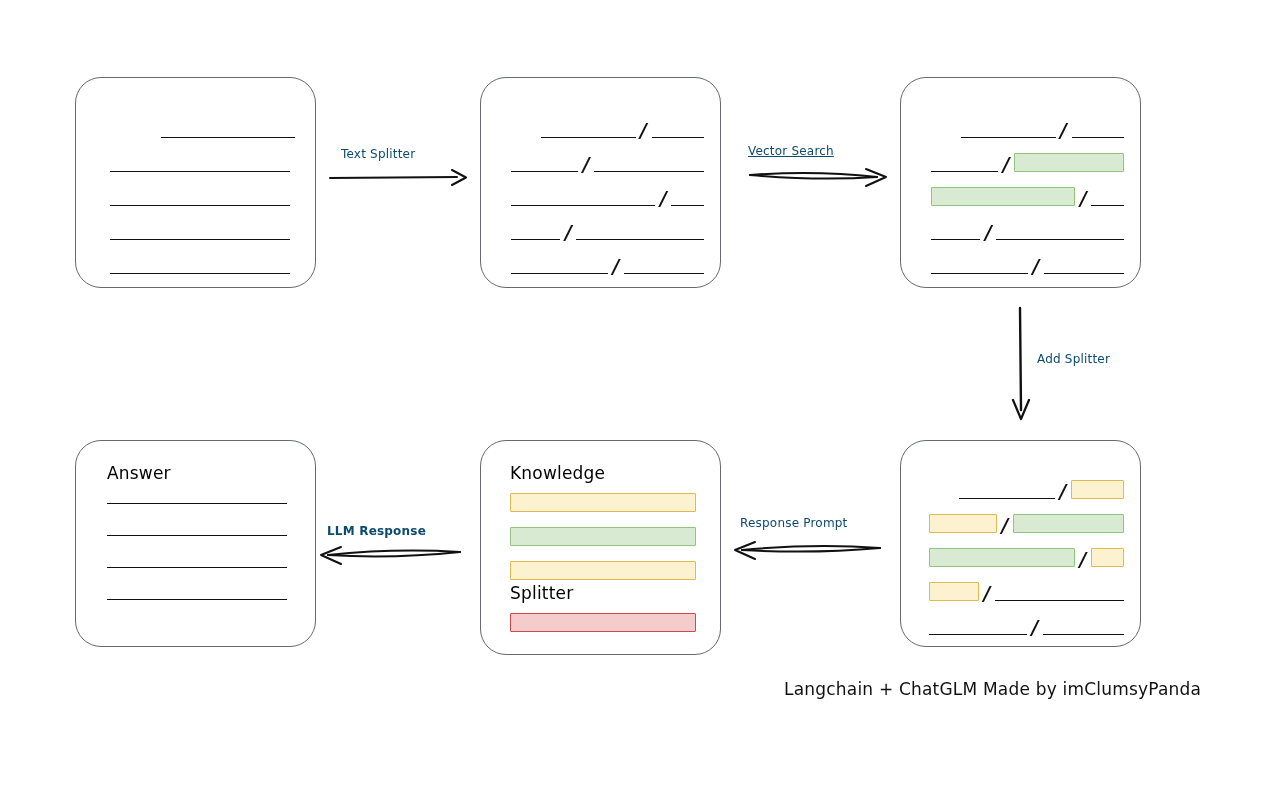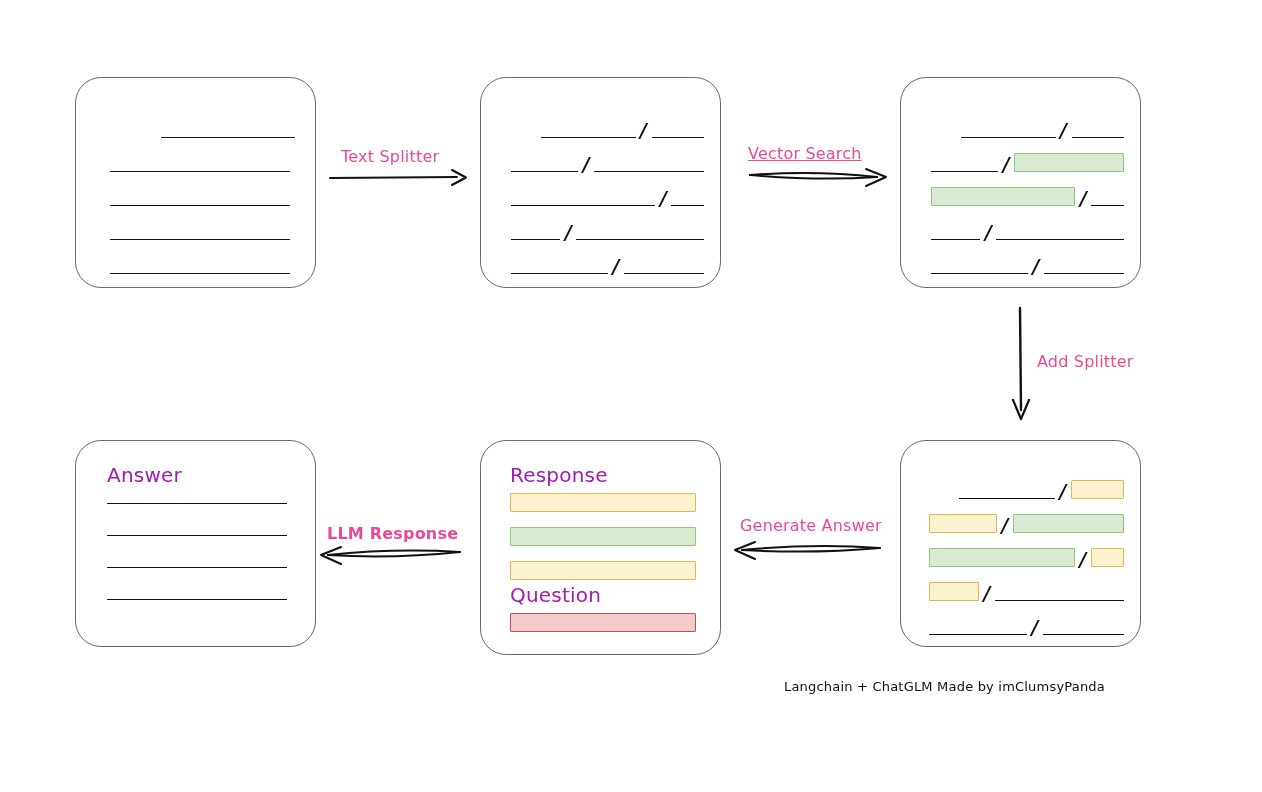--- a/index.html
+++ b/index.html
@@ -70,49 +70,49 @@
     font-size: 19px;
     font-weight: 600;
     line-height: 15px;
     color: #111111;
     font-style: italic;
     flex: 0 0 16px;
   }
   
   .sec-label {
     font-family: "DejaVu Sans", sans-serif;
-    font-size: 20px;
-    color: #a21caf;
+    font-size: 17px;
+    color: #000000;
     letter-spacing: 0.2px;
   }
   .bar {
     box-sizing: border-box;
     height: 19px;
     border-radius: 1px;
   }
   .bar.yellow { background: #fdf2d0; border: 1.5px solid #e0b94f; }
   .bar.green  { background: #d9ead3; border: 1.5px solid #93c47d; }
   .bar.red    { background: #f4cccc; border: 1.5px solid #cc4b4b; }
   .answer-line {
     border-bottom: 1.9px solid #111111;
     height: 0;
   }
   
   .arrow-label {
     position: absolute;
     font-family: "DejaVu Sans", sans-serif;
-    font-size: 16px;
-    color: #ec4899;
+    font-size: 12px;
+    color: #0c4a6e;
     white-space: nowrap;
     letter-spacing: 0.2px;
   }
   .caption {
     position: absolute;
     font-family: "DejaVu Sans", sans-serif;
-    font-size: 13px;
+    font-size: 17px;
     color: #111111;
     white-space: nowrap;
     letter-spacing: 0.2px;
   }
 </style>
 </head>
 <body>
 
 <svg id="canvas" viewBox="0 0 1262 792">
 
@@ -141,21 +141,21 @@
   <g>
     <path d="M460 552 Q395 548 328 555" stroke="#111111" stroke-width="2" fill="none" stroke-linecap="round"></path>
     <path d="M460 552 Q392 559 328 555" stroke="#111111" stroke-width="2" fill="none" stroke-linecap="round"></path>
     <path d="M341 547 L321 555 L341 564" stroke="#111111" stroke-width="2" fill="none" stroke-linejoin="round" stroke-linecap="round"></path>
   </g>
 </svg>
 
 <div class="arrow-label" style="left:341px; top:147px;">Text Splitter</div>
 <div class="arrow-label" style="left:748px; top:144px;text-decoration:underline;">Vector Search</div>
 <div class="arrow-label" style="left:1037px; top:352px;">Add Splitter</div>
-<div class="arrow-label" style="left:740px; top:516px;">Generate Answer</div>
+<div class="arrow-label" style="left:740px; top:516px;">Response Prompt</div>
 <div class="arrow-label" style="left:327px; top:524px;font-weight:bold;">LLM Response</div>
 
 <div class="node-box" style="left:75px; top:77px; width:241px; height:211px;">
   <div class="rows" id="rows-source_document" style="left:34px; right:20px; top:26px;">
       <div class="row">
         <span class="seg pad" style="width: 58px;"></span>
         <span class="seg plain" style="width: 152px;"></span>
       </div>
       <div class="row">
         <span class="seg plain" style="width: 180px;"></span>
@@ -259,27 +259,27 @@
       </div>
       <div class="row">
         <span class="seg plain" style="width: 98px;"></span>
         <span class="slash">/</span>
         <span class="seg plain" style="width: 81px;"></span>
       </div>
     </div>
 </div>
 
 <div class="node-box" style="left:480px; top:440px; width:241px; height:215px;">
-  <div style="position:absolute; left:29px; top:22px;" class="sec-label">Response</div>
+  <div style="position:absolute; left:29px; top:22px;" class="sec-label">Knowledge</div>
   <div id="knowledge-bars" style="position:absolute; left:29px; top:52px; display:flex; flex-direction:column; gap:15px;">
       <div class="bar yellow" style="width: 186px;"></div>
       <div class="bar green" style="width: 186px;"></div>
       <div class="bar yellow" style="width: 186px;"></div>
     </div>
-  <div style="position:absolute; left:29px; top:142px;" class="sec-label">Question</div>
+  <div style="position:absolute; left:29px; top:142px;" class="sec-label">Splitter</div>
   <div id="question-bars" style="position:absolute; left:29px; top:172px; display:flex; flex-direction:column; gap:15px;">
       <div class="bar red" style="width: 186px;"></div>
     </div>
 </div>
 
 <div class="node-box" style="left:75px; top:440px; width:241px; height:207px;">
   <div style="position:absolute; left:31px; top:22px;" class="sec-label">Answer</div>
   <div id="answer-lines" style="position:absolute; left:31px; top:62px; display:flex; flex-direction:column; gap:31px;">
       <div class="answer-line" style="width: 180px;"></div>
       <div class="answer-line" style="width: 180px;"></div>

